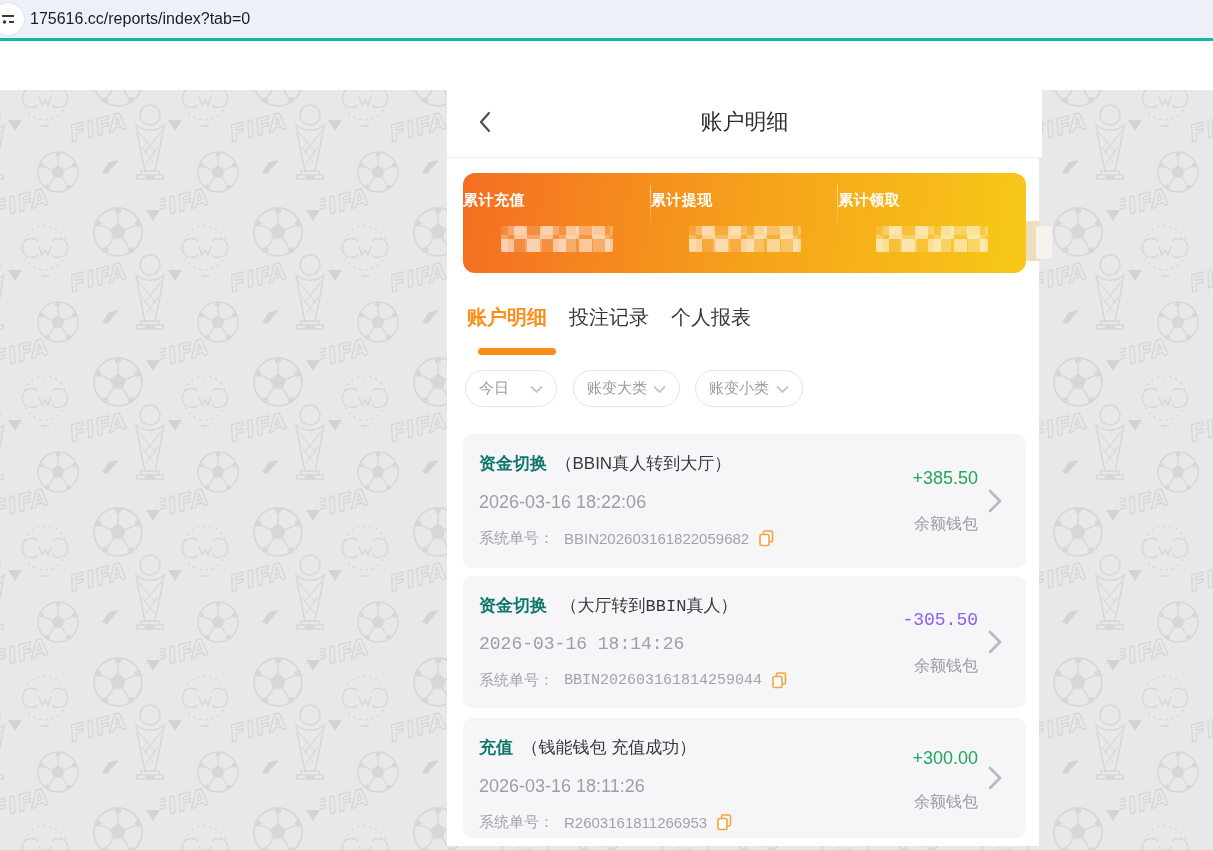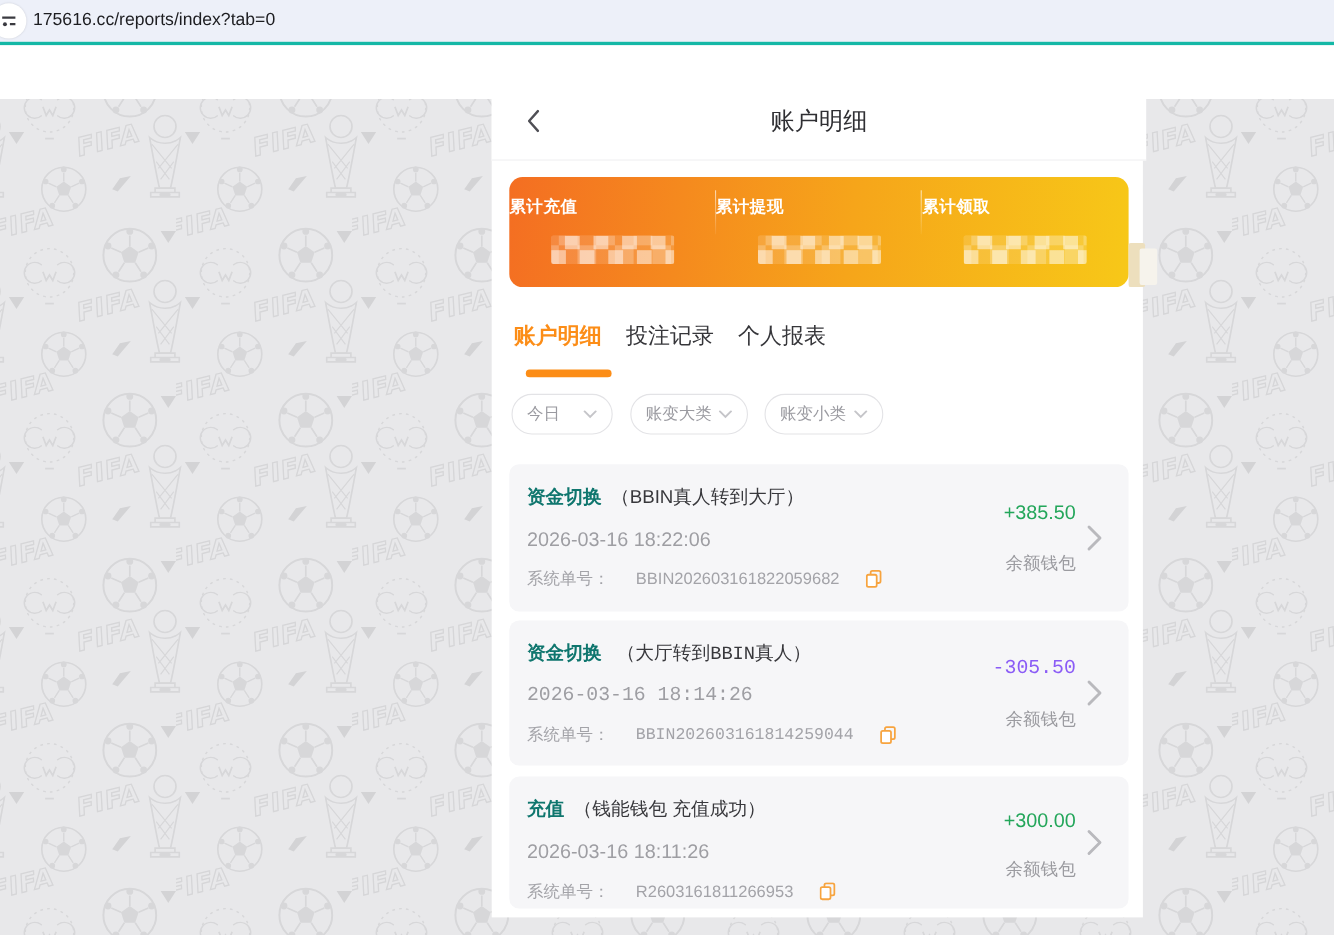--- a/index.html
+++ b/index.html
@@ -8,21 +8,21 @@
 
   
   .urlbar{position:absolute;left:0;top:0;width:1213px;height:38px;background:#edf0f9;border-bottom:3px solid #14b8a6;z-index:30;}
   .favicon{position:absolute;left:-8px;top:3px;width:32px;height:32px;border-radius:50%;background:#fff;box-shadow:0 0 2px rgba(0,0,0,.15);display:flex;align-items:center;justify-content:center;}
   .url-text{position:absolute;left:30px;top:0;height:38px;line-height:38px;font-size:16px;color:#1d1d21;}
 
   
   .bgpattern{position:absolute;left:0;top:90px;width:1213px;height:760px;z-index:0;}
 
   
-  .panel{position:absolute;left:447px;top:74px;width:592px;height:760px;background:#fff;z-index:10;}
+  .panel{position:absolute;left:447px;top:86px;width:592px;height:760px;background:#fff;z-index:10;}
   .app-header{position:absolute;left:0;top:0;width:595px;height:71px;background:#fff;border-bottom:1px solid #f0f0f2;}
   .back-btn{position:absolute;left:28px;top:24px;width:24px;height:24px;cursor:pointer;}
   .app-title{position:absolute;left:0;top:0;width:595px;height:71px;line-height:71px;text-align:center;font-size:22px;font-weight:500;color:#2f2f33;}
 
   
   .sumcard{position:absolute;left:16px;top:87px;width:563px;height:100px;border-radius:12px;background:linear-gradient(96deg,#f46e22 0%,#f6a51a 55%,#f7c818 100%);display:flex;}
   .sumcol{flex:1;padding-top:18px;position:relative;}
   .sumlabel{font-size:15px;font-weight:bold;color:#ffffff;letter-spacing:.5px;}
   .mosaic{width:112px;height:26px;margin:16px auto 0;border-radius:2px;
     background:
@@ -48,21 +48,21 @@
 
   
   .rec-card{position:absolute;left:16px;width:563px;background:#f6f6f8;border-radius:9px;}
   .rec1{top:348px;height:134px;}
   .rec2{top:490px;height:132px;font-family:Liberation Mono, monospace;}
   .rec3{top:632px;height:120px;}
   .rec-title{position:absolute;left:16px;top:18px;white-space:nowrap;}
   .rec-type{font-size:17px;font-weight:bold;color:#0f766e;}
   .rec-detail{font-size:17px;color:#38383c;margin-left:4px;}
   .rec-time{position:absolute;left:16px;top:58px;font-size:18px;color:#9e9ea3;}
-  .rec-order{position:absolute;left:16px;top:95px;font-size:15px;color:#a3a3a8;display:flex;align-items:center;gap:24px;}
+  .rec-order{position:absolute;left:16px;top:95px;font-size:15px;color:#a3a3a8;display:flex;align-items:center;gap:10px;}
   .rec-amount{position:absolute;right:48px;top:34px;font-size:18px;font-weight:500;text-align:right;}
   .rec-amount.pos{color:#23a65a;}
   .rec-amount.neg{color:#8b5cf6;}
   .rec-wallet{position:absolute;right:48px;top:80px;font-size:16px;color:#9b9ba0;text-align:right;}
   .rec3 .rec-amount{top:30px;}
   .rec3 .rec-wallet{top:74px;}
   .rec-chevron{position:absolute;right:24px;top:50%;margin-top:-12px;cursor:pointer;}
   .copy-btn{display:inline-flex;cursor:pointer;}
 </style>
 </head>

